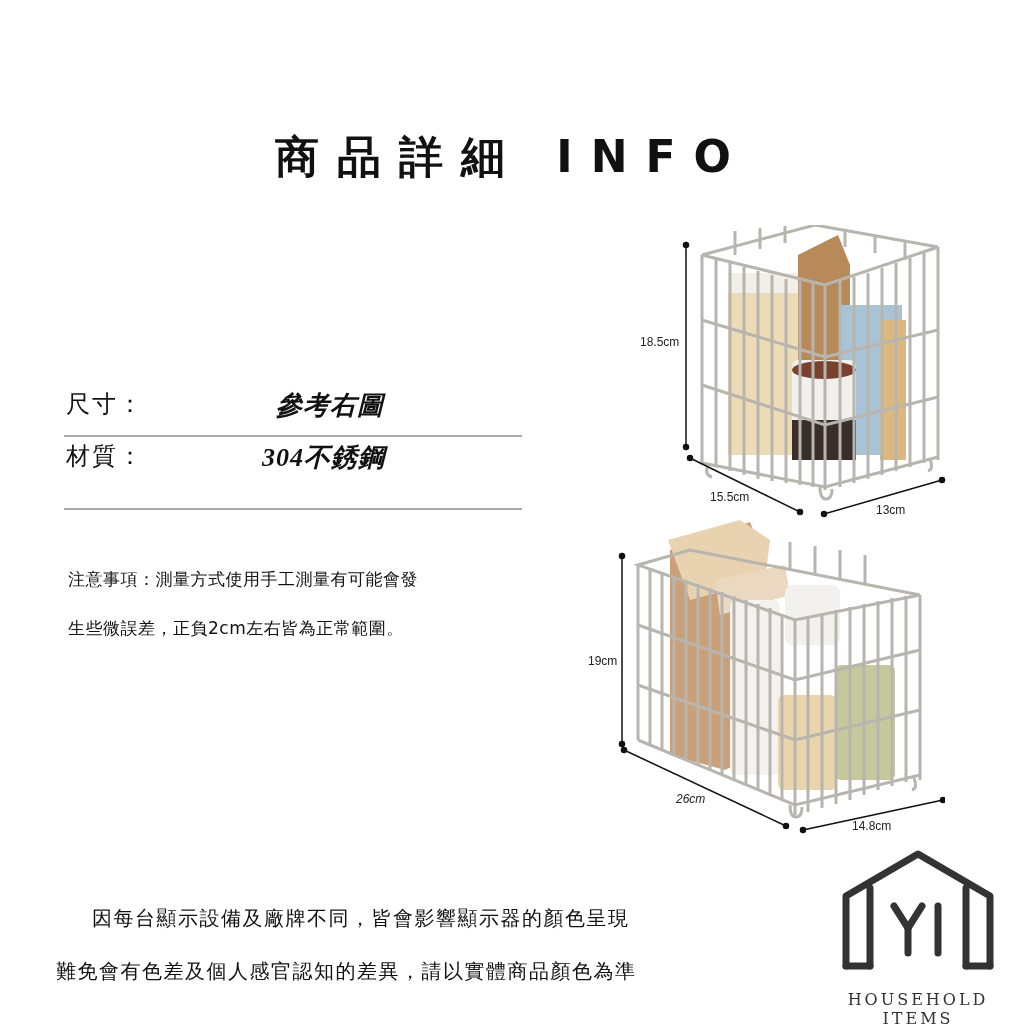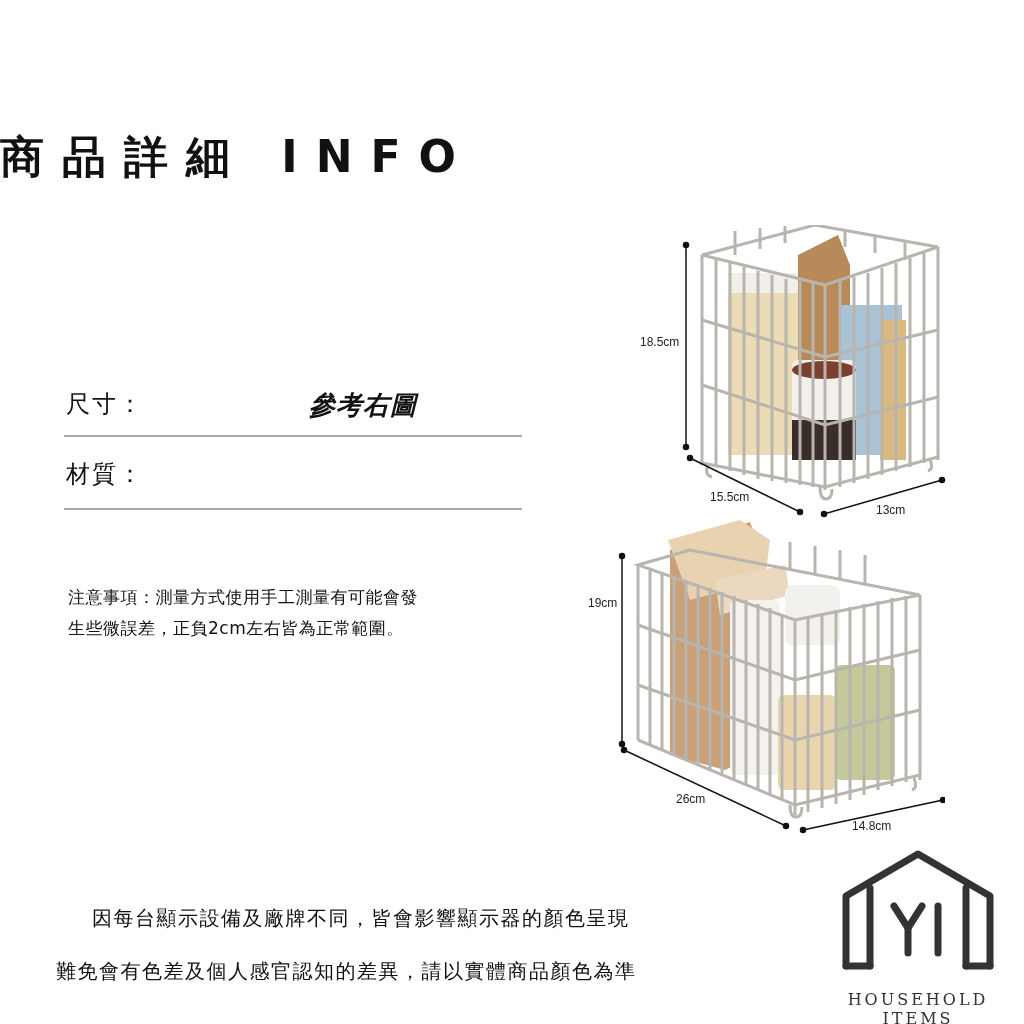--- a/index.html
+++ b/index.html
@@ -1,47 +1,48 @@
 <!DOCTYPE html>
 <html><head>
 <meta charset="utf-8">
 <style>
   html, body { margin:0; padding:0; background:#ffffff; }
   body { width:1024px; height:1024px; position:relative; overflow:hidden;
          font-family:"DejaVu Sans", sans-serif; color:#111; }
-  .title { position:absolute; left:0; width:1024px; top:128px; text-align:left;
+  .title { position:absolute; left:0; width:1024px; top:128px; text-align:center;
            font-size:44px; font-weight:bold; letter-spacing:18px; color:#111; }
   .spec-row { position:absolute; left:66px; width:456px; height:40px;font-family:Liberation Serif, serif; }
   .spec-label { position:absolute; left:0; top:0; font-size:24px; letter-spacing:2px; }
   .spec-value { position:absolute; top:0; font-size:26px; font-weight:bold; font-style:italic; letter-spacing:1px; }
   .divider { position:absolute; left:64px; width:458px; height:2px; background:#a8a8a8; }
   .note { position:absolute; left:68px; font-size:17px; letter-spacing:0.5px; }
   .footer { position:absolute; font-size:20px; font-weight:normal; letter-spacing:1.5px;text-align:center; }
   .dim { position:absolute; font-family:"Liberation Sans", sans-serif; font-size:12px; color:#222; }
   .basket { position:absolute; }
   .logo { position:absolute; left:838px; top:848px; width:160px; }
   .logo-text { position:absolute; left:818px; top:990px; width:200px; text-align:center;
                font-family:"DejaVu Serif", serif; font-size:16px; letter-spacing:3px; color:#333; }
 </style>
 </head>
 <body>
 
 <div class="title">商品詳細 INFO</div>
 
 <div class="spec-row" style="top:388px;">
   <span class="spec-label">尺寸：</span>
-  <span class="spec-value" style="left:210px;margin-left:33px;">參考右圖</span>
+  <span class="spec-value" style="left:210px;">參考右圖</span>
 </div>
 <div class="divider" style="top:435px;"></div>
-<div class="spec-row" style="top:458px;">
+<div class="spec-row" style="top:440px;">
   <span class="spec-label">材質：</span>
+  <span class="spec-value" style="left:196px;">304不銹鋼</span>
 </div>
 <div class="divider" style="top:508px;"></div>
 
-<div class="note" style="top:568px;margin-top:18px;">注意事項：測量方式使用手工測量有可能會發</div>
+<div class="note" style="top:568px;">注意事項：測量方式使用手工測量有可能會發</div>
 <div class="note" style="top:617px;">生些微誤差，正負2cm左右皆為正常範圍。</div>
 
 <svg class="basket" style="left:680px; top:225px;" width="270" height="300" viewBox="0 0 270 300">
 
   <rect x="48" y="50" width="70" height="180" fill="#e7d3a4" opacity="0.8"></rect>
   <rect x="48" y="48" width="70" height="20" fill="#f2efea"></rect>
   <polygon points="118,30 158,10 170,40 170,210 130,220 118,200" fill="#b88a5a"></polygon>
   <rect x="160" y="80" width="62" height="150" fill="#a9c3d6"></rect>
   <rect x="200" y="95" width="26" height="140" fill="#d9b980"></rect>
   <rect x="112" y="135" width="64" height="100" rx="6" fill="#f2f0ec"></rect>
@@ -154,22 +155,22 @@
       <circle cx="7" cy="6" r="2.5"></circle>
       <circle cx="7" cy="194" r="2.5"></circle>
     <line x1="9" y1="200" x2="171" y2="276"></line>
       <circle cx="9" cy="200" r="2.5"></circle>
       <circle cx="171" cy="276" r="2.5"></circle>
     <line x1="188" y1="280" x2="328" y2="250"></line>
       <circle cx="188" cy="280" r="2.5"></circle>
       <circle cx="328" cy="250" r="2.5"></circle>
   </g>
 </svg>
-<div class="dim" style="left:588px; top:596px;text-align:center;">19cm</div>
-<div class="dim" style="left:676px; top:792px;">26cm</div>
+<div class="dim" style="left:588px; top:654px;text-align:center;">19cm</div>
+<div class="dim" style="left:676px; top:792px;font-style:italic;">26cm</div>
 <div class="dim" style="left:852px; top:819px;">14.8cm</div>
 
 <div class="footer" style="left:92px; top:905px;">因每台顯示設備及廠牌不同，皆會影響顯示器的顏色呈現</div>
 <div class="footer" style="left:56px; top:958px;">難免會有色差及個人感官認知的差異，請以實體商品顏色為準</div>
 
 <svg class="logo" width="160" height="125" viewBox="0 0 160 125">
   <g stroke="#333" stroke-width="7" fill="none" stroke-linejoin="round" stroke-linecap="round">
     <polyline points="8,118 8,48 80,6 152,48 152,118"></polyline>
     <line x1="8" y1="118" x2="32" y2="118"></line>
       <line x1="32" y1="118" x2="32" y2="40"></line>

